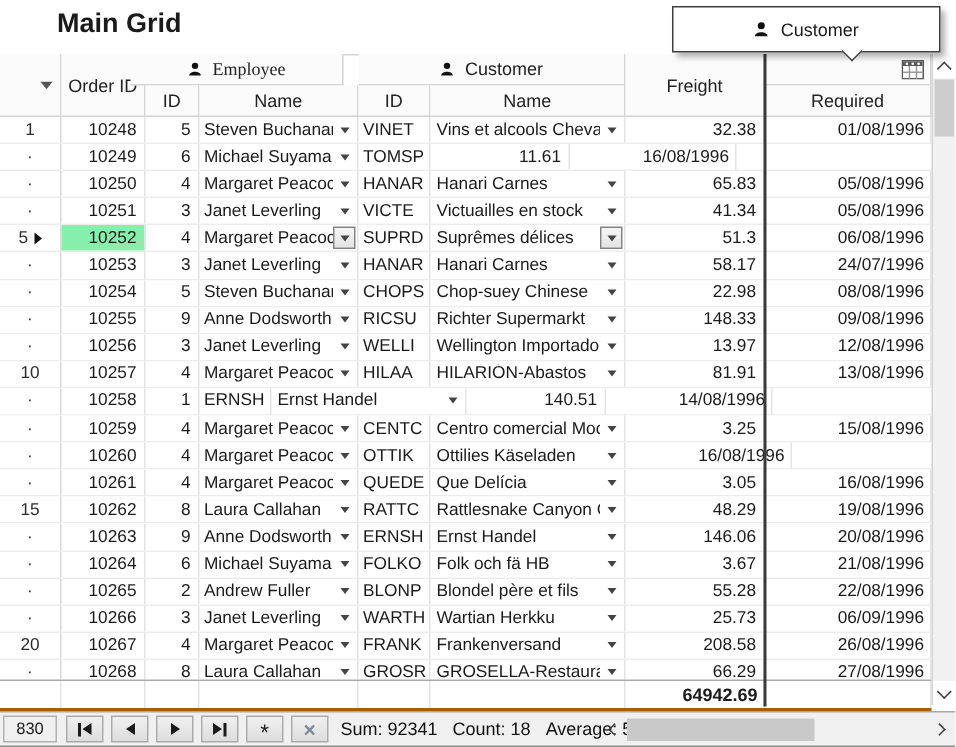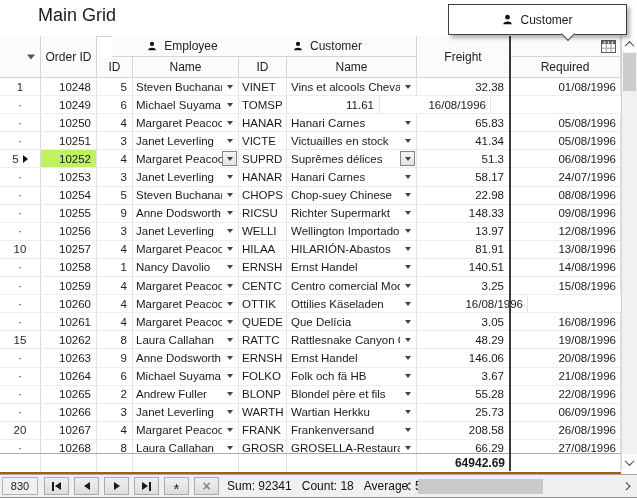--- a/index.html
+++ b/index.html
@@ -1,20 +1,20 @@
 <!DOCTYPE html>
 <html><head>
 <meta charset="utf-8">
 <style>
   html,body{margin:0;padding:0;background:#fff;}
   .stage{position:relative;width:637px;height:498px;background:#fff;overflow:hidden;
          font-family:"Liberation Sans",sans-serif;color:#1a1a1a;}
 
   
-  .title{position:absolute;left:38px;top:5px;font-size:18px;font-weight:normal;}
+  .title{position:absolute;left:38px;top:5px;font-size:18px;font-weight:bold;}
 
   
   .ghost{position:absolute;left:448px;top:4px;width:177px;height:29px;background:#fff;
          border:1px solid #3f3f3f;box-shadow:3px 3px 4px rgba(0,0,0,.3);z-index:60;
          display:flex;align-items:center;justify-content:center;gap:7px;font-size:12px;}
   .ghost .notch{position:absolute;left:114px;bottom:-5px;width:9px;height:9px;background:#fff;
          transform:rotate(45deg);border-right:1px solid #3f3f3f;border-bottom:1px solid #3f3f3f;}
 
   
   .person-ico{display:inline-block;width:11px;height:11px;}
@@ -49,21 +49,21 @@
   .c-req{width:111px;}
   .num{justify-content:flex-end;padding-right:5px;}
   .c-req.num{padding-right:4px;}
   .ctext{flex:1;overflow:hidden;white-space:nowrap;}
   .dd{width:15px;height:15px;display:flex;align-items:center;justify-content:center;flex:none;margin-right:1px;}
   .dd-tri{width:0;height:0;border-left:3.5px solid transparent;border-right:3.5px solid transparent;
           border-top:4px solid #444;}
   .focus-arrow{display:none;width:0;height:0;border-top:4px solid transparent;
           border-bottom:4px solid transparent;border-left:5px solid #111;}
   .row.focused .focus-arrow{display:block;}
-  .row.focused .c-oid{background:#bef264;}
+  .row.focused .c-oid{background:#86efac;}
   .row.focused .dd{border:1px solid #848484;background:linear-gradient(#f6f6f6,#e3e3e3);box-sizing:border-box;}
 
   
   .dark-divider{position:absolute;left:509px;top:36px;width:2px;height:435px;background:#3a3a3a;z-index:4;}
 
   
   .summary{position:absolute;left:0;top:453px;width:621px;height:18px;display:flex;
            border-top:1px solid #ababab;border-bottom:6px solid #a16207;box-sizing:content-box;
            background:#fff;font-size:11.5px;}
   .summary .cell{border-right:1px solid #e3e3e3;height:18px;}
@@ -120,21 +120,21 @@
   </div>
 
   <div class="hline-top"></div>
   <div class="vline-left"></div>
 
   <div class="hcell" style="left:0;top:36px;width:41px;height:42px;">
     <span class="corner-filter"></span>
   </div>
   <div class="hcell" style="left:41px;top:36px;width:56px;height:42px;">Order ID</div>
 
-  <div class="hcell" style="left:112px;top:36px;width:142px;height:21px;">
+  <div class="hcell" style="left:87px;top:36px;width:142px;height:21px;font-family:Liberation Serif, serif;">
     <span class="person-ico">
       <svg width="10" height="10" viewBox="0 0 16 16">
           <circle cx="8" cy="4.6" r="3.4" fill="#111"></circle>
           <path d="M1.8 14.8 C2.2 9.6 13.8 9.6 14.2 14.8 Z" fill="#111"></path>
         </svg>
     </span>
     <span>Employee</span>
   </div>
   <div class="hcell" style="left:97px;top:57px;width:36px;height:21px;">ID</div>
   <div class="hcell" style="left:133px;top:57px;width:106px;height:21px;">Name</div>
@@ -394,26 +394,20 @@
     <div class="cell c-frt num">81.91</div>
     <div class="cell c-req num">13/08/1996</div>
   </div>
       <div class="row">
     <div class="cell c-ind">
       <span class="ind-text">·</span>
 
     </div>
     <div class="cell c-oid num">10258</div>
     <div class="cell c-eid num">1</div>
-    <div class="cell c-ename">
-      <span class="ctext">Nancy Davolio</span>
-      <span class="dd">
-            <i class="dd-tri"></i>
-          </span>
-    </div>
     <div class="cell c-cid">ERNSH</div>
     <div class="cell c-cname">
       <span class="ctext">Ernst Handel</span>
       <span class="dd">
             <i class="dd-tri"></i>
           </span>
     </div>
     <div class="cell c-frt num">140.51</div>
     <div class="cell c-req num">14/08/1996</div>
   </div>

